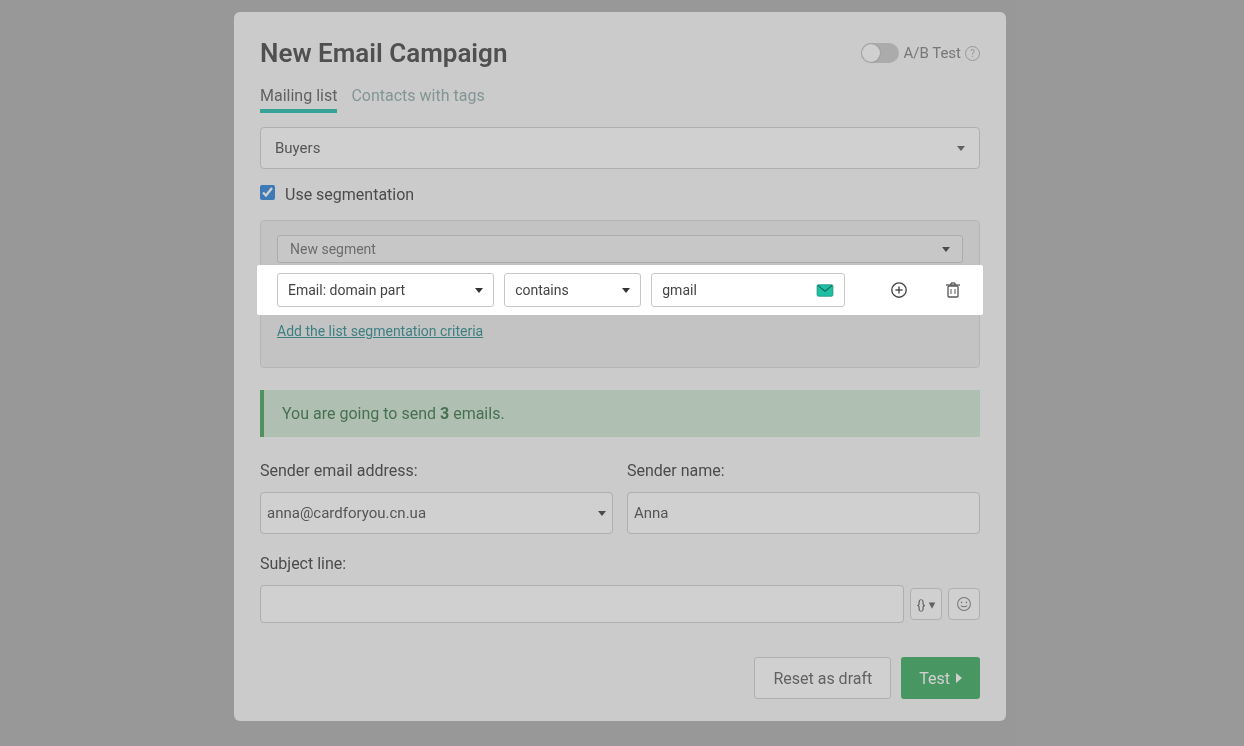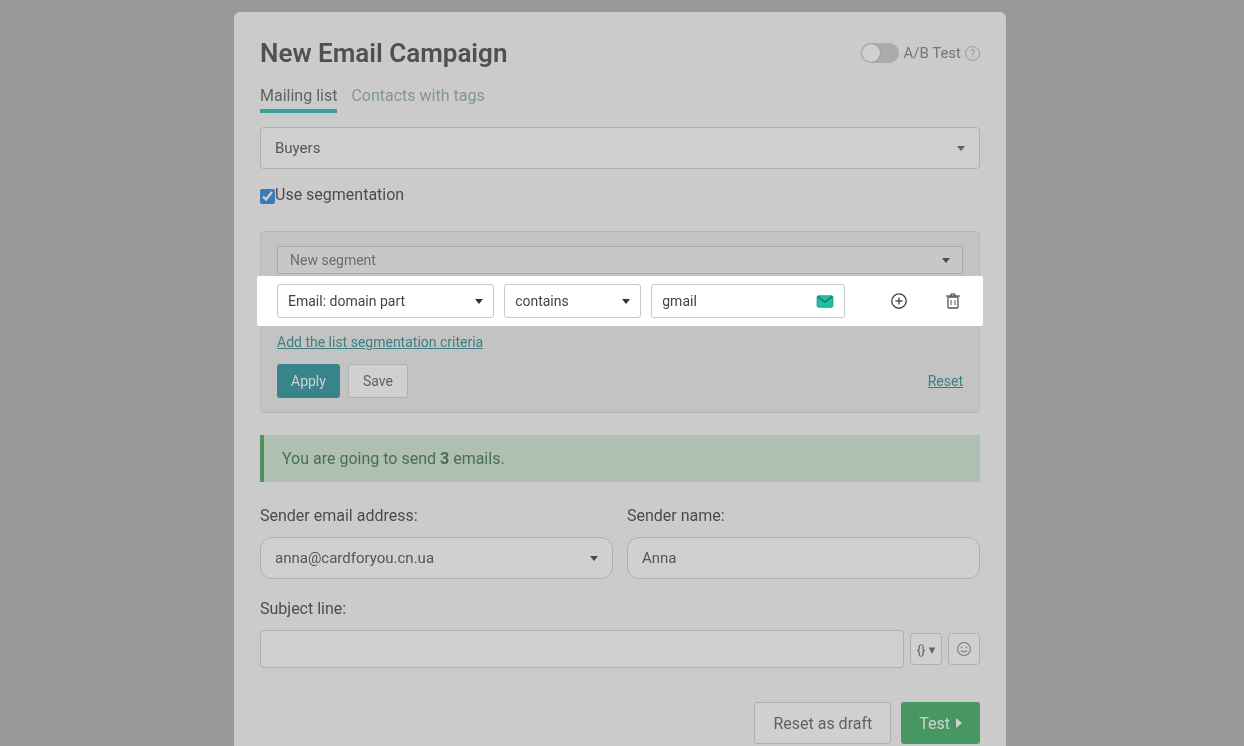--- a/index.html
+++ b/index.html
@@ -110,22 +110,23 @@
     }
     .caret-down {
       width: 0;
       height: 0;
       border-left: 4px solid transparent;
       border-right: 4px solid transparent;
       border-top: 5px solid #555;
     }
     .checkbox-row {
       display: flex;
-      align-items: flex-end;
-      margin-bottom: 27px;
+      align-items: flex-start;
+      gap: 10px;
+      margin-bottom: 16px;
     }
     .checkbox {
       width: 15px;
       height: 15px;
       accent-color: #1e7bd8;
     }
     .checkbox-label {
       font-size: 16px;
       color: #333;
     }
@@ -275,22 +276,22 @@
     .form-label {
       font-size: 16px;
       color: #333;
       margin-bottom: 12px;
       display: block;
     }
     .form-input {
       width: 100%;
       height: 42px;
       border: 1px solid #ccc;
-      border-radius: 12px;
-      padding: 0 14px;
+      border-radius: 4px;
+      padding: 0 6px;
       font-size: 15px;
       color: #444;
       background: #fff;
       outline: none;
     }
     .form-select {
       display: flex;
       align-items: center;
       justify-content: space-between;
     }
@@ -416,25 +417,20 @@
             <line x1="6" y1="2" x2="10" y2="2" stroke="#555" stroke-width="1.3"></line>
             <line x1="6" y1="8" x2="6" y2="13" stroke="#555" stroke-width="1"></line>
             <line x1="10" y1="8" x2="10" y2="13" stroke="#555" stroke-width="1"></line>
           </svg>
         </span>
       </div>
     </div>
 
     <a class="add-criteria-link">Add the list segmentation criteria</a>
 
-    <div class="action-row">
-      <button class="btn btn-primary">Apply</button>
-      <button class="btn btn-secondary">Save</button>
-      <a class="reset-link">Reset</a>
-    </div>
   </div>
 
   <div class="notice">
     <span>You are going to send </span><strong>3</strong><span> emails.</span>
   </div>
 
   <div class="form-row">
     <div class="form-col">
       <label class="form-label">Sender email address:</label>
       <div class="form-input form-select">

